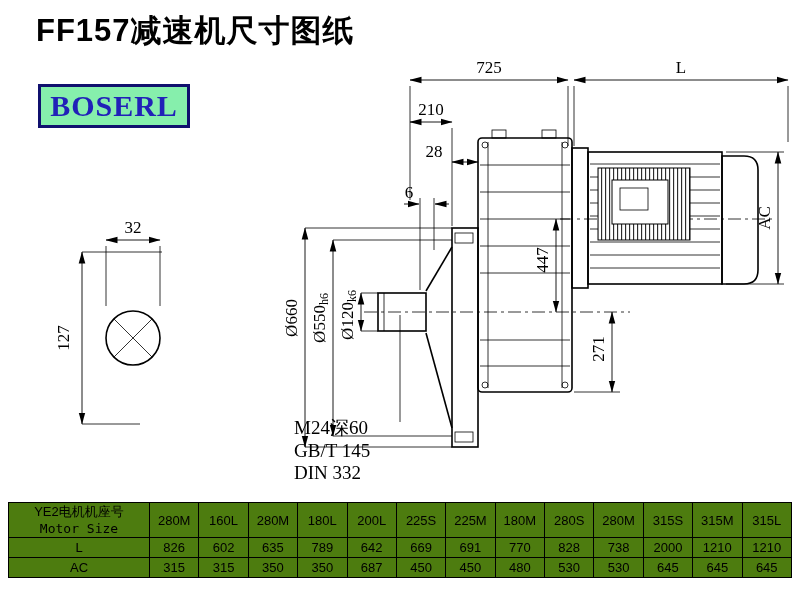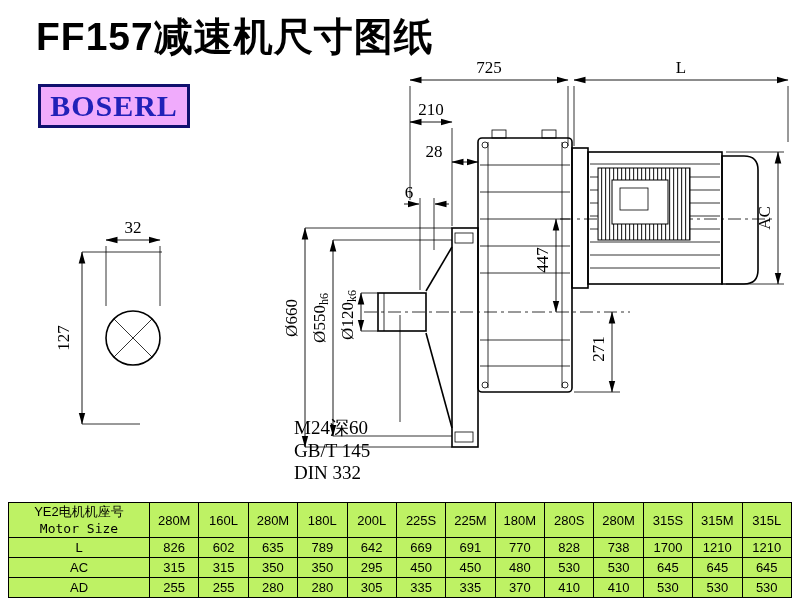--- a/index.html
+++ b/index.html
@@ -1,39 +1,39 @@
 <!DOCTYPE html>
 <html><head>
 <meta charset="utf-8">
 <style>
   html,body { margin:0; padding:0; background:#fff; }
   body { width:800px; height:600px; position:relative; overflow:hidden;
          font-family:"Liberation Sans", sans-serif; }
 
-  .page-title { position:absolute; left:36px; top:10px; font-size:39px;
+  .page-title { position:absolute; left:36px; top:10px; font-size:31px;
                 font-weight:bold; color:#000; letter-spacing:1px; }
 
   .brand-box { position:absolute; left:38px; top:84px; width:146px; height:38px;
                border:3px solid #10106e; display:flex; align-items:center;
-               justify-content:center; background:#f0abfc; }
+               justify-content:center; background:#86efac; }
   .brand-text { font-family:"Liberation Serif", serif; font-size:30px;
                 font-weight:bold; color:#2121b8; letter-spacing:1px; }
 
   svg.drawing { position:absolute; left:0; top:0; }
 
   .part   { fill:none; stroke:#000; stroke-width:1.6; }
   .thin   { fill:none; stroke:#000; stroke-width:0.8; }
   .dim    { fill:none; stroke:#000; stroke-width:0.9; }
   .center { fill:none; stroke:#000; stroke-width:0.8; stroke-dasharray:13 4 3 4; }
   text.dimtxt  { font-family:"Liberation Serif", serif; font-size:17px; fill:#000; }
   text.notetxt { font-family:"Liberation Serif", serif; font-size:19px; fill:#000; }
   .sub { font-size:12px; }
 
   table.size-table { position:absolute; left:8px; top:502px; width:784px;
-                     border-collapse:collapse; table-layout:fixed; background:#bef264; }
+                     border-collapse:collapse; table-layout:fixed; background:#4d7c0f; }
   table.size-table td { border:1px solid #000; text-align:center; padding:0;
                         height:19px; font-size:13px;
                         font-family:"Liberation Sans", sans-serif; }
   table.size-table .first-col { width:140px; }
   .header-cell .cn { font-size:13px; line-height:17px; }
   .header-cell .en { font-family:"DejaVu Sans Mono", monospace; font-size:13px; line-height:17px; }
 </style>
 </head>
 <body>
 
@@ -238,50 +238,34 @@
         <td>826</td>
         <td>602</td>
         <td>635</td>
         <td>789</td>
         <td>642</td>
         <td>669</td>
         <td>691</td>
         <td>770</td>
         <td>828</td>
         <td>738</td>
-        <td>1700</td>
+        <td>2000</td>
         <td>1210</td>
         <td>1210</td>
       </tr>
       <tr>
         <td class="first-col">AC</td>
         <td>315</td>
         <td>315</td>
         <td>350</td>
         <td>350</td>
-        <td>295</td>
+        <td>687</td>
         <td>450</td>
         <td>450</td>
         <td>480</td>
         <td>530</td>
         <td>530</td>
         <td>645</td>
         <td>645</td>
         <td>645</td>
       </tr>
-      <tr>
-        <td class="first-col">AD</td>
-        <td>255</td>
-        <td>255</td>
-        <td>280</td>
-        <td>280</td>
-        <td>305</td>
-        <td>335</td>
-        <td>335</td>
-        <td>370</td>
-        <td>410</td>
-        <td>410</td>
-        <td>530</td>
-        <td>530</td>
-        <td>530</td>
-      </tr>
     </tbody>
 </table>
 
 </body></html>

